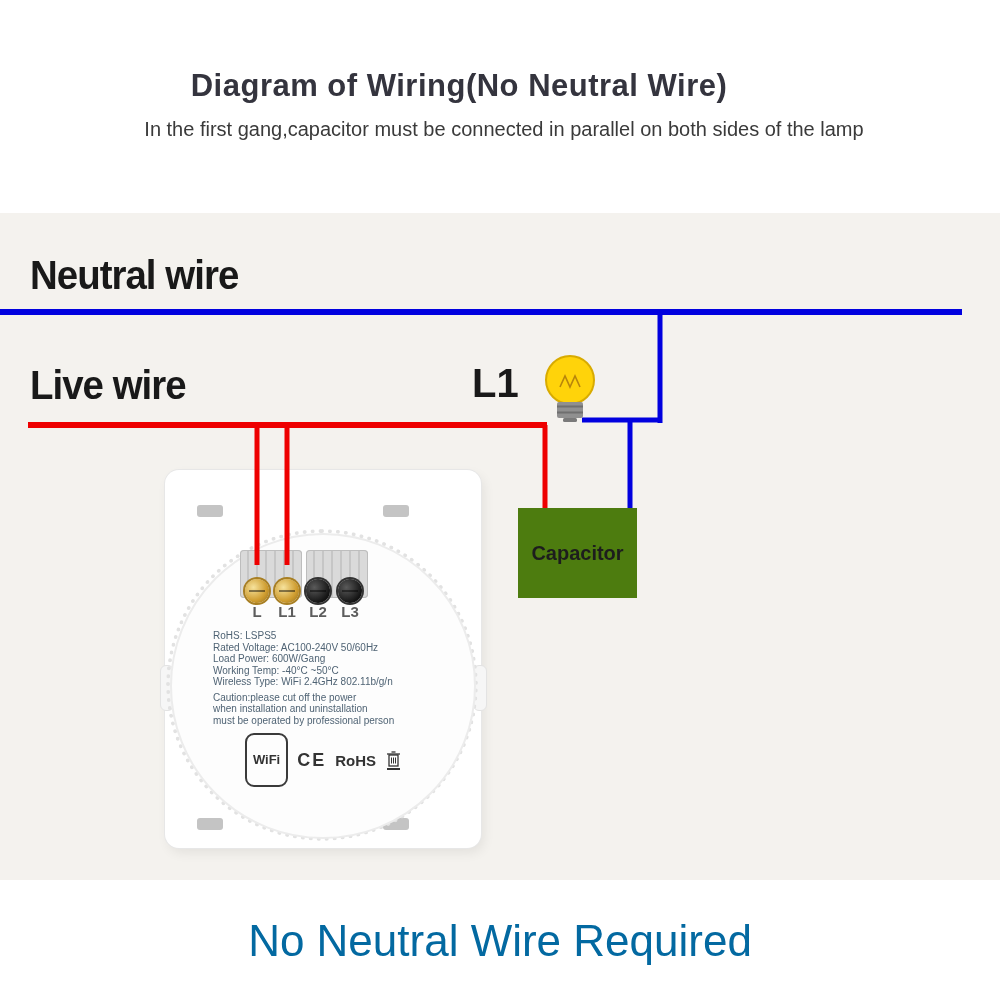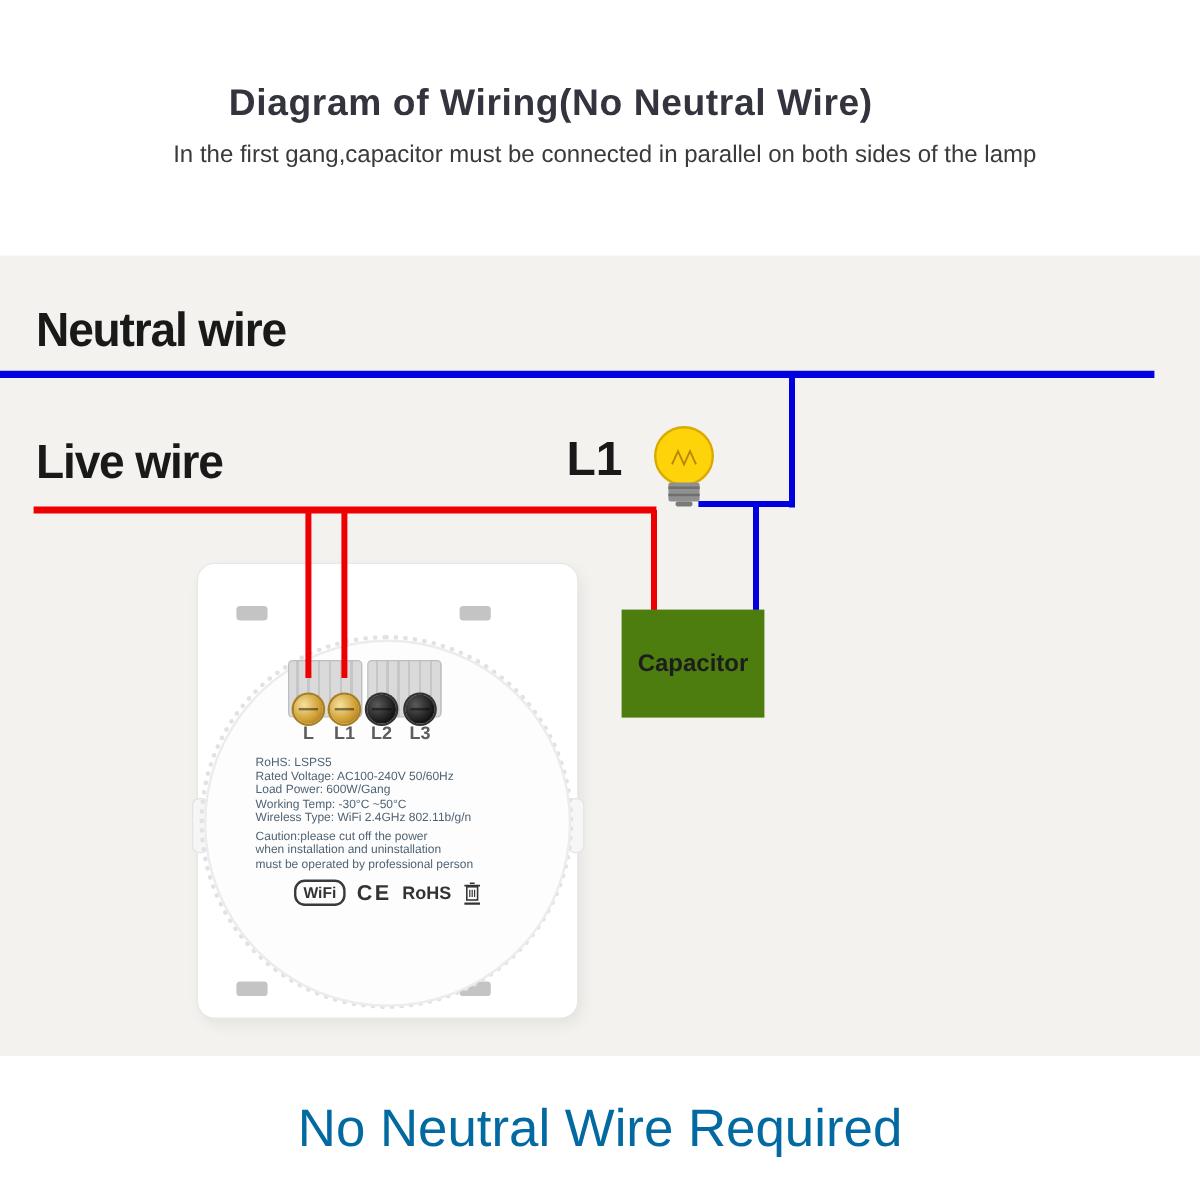--- a/index.html
+++ b/index.html
@@ -51,21 +51,21 @@
 
   .tlabel{position:absolute;top:133px;width:24px;text-align:center;
           font-size:15px;font-weight:bold;color:#5d5d5d;}
   .tl1{left:80px;} .tl2{left:110px;} .tl3{left:141px;} .tl4{left:173px;}
 
   .specs{position:absolute;left:48px;top:160px;width:215px;font-size:10px;line-height:11.5px;color:#4f6374;}
   .specs .gap{height:4px;}
 
   .logos{position:absolute;left:5px;top:263px;width:306px;display:flex;justify-content:center;
          align-items:center;gap:9px;color:#333;}
-  .wifi-badge{border:2px solid #3a3a3a;border-radius:9px;padding:0 6px;font-size:13px;
+  .wifi-badge{border:2px solid #3a3a3a;border-radius:9px;padding:16px 6px;font-size:13px;
               font-weight:bold;line-height:18px;}
   .ce-mark{font-size:18px;font-weight:600;letter-spacing:2px;text-align:center;}
   .rohs-mark{font-size:15px;font-weight:bold;}
 
   
   .capacitor{position:absolute;left:518px;top:295px;width:119px;height:90px;background:#4d7c0f;
              z-index:3;display:flex;align-items:center;justify-content:center;}
   .capacitor span{font-size:20px;font-weight:bold;color:#1d1d1d;}
 
   
@@ -102,21 +102,21 @@
 
       <div class="tlabel tl1">L</div>
       <div class="tlabel tl2">L1</div>
       <div class="tlabel tl3">L2</div>
       <div class="tlabel tl4">L3</div>
 
       <div class="specs">
         <div>RoHS: LSPS5</div>
         <div>Rated Voltage: AC100-240V 50/60Hz</div>
         <div>Load Power: 600W/Gang</div>
-        <div>Working Temp: -30°C ~50°C</div>
+        <div>Working Temp: -40°C ~50°C</div>
         <div>Wireless Type: WiFi 2.4GHz 802.11b/g/n</div>
         <div class="gap"></div>
         <div>Caution:please cut off the power</div>
         <div>when installation and uninstallation</div>
         <div>must be operated by professional person</div>
       </div>
 
       <div class="logos">
         <span class="wifi-badge">WiFi</span>
         <span class="ce-mark">CE</span>

